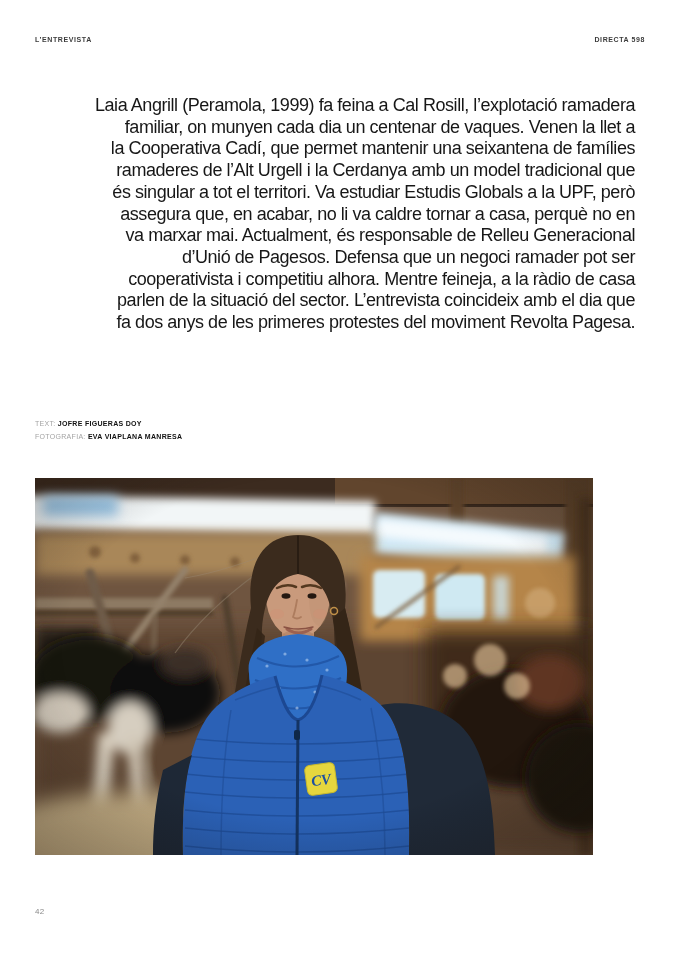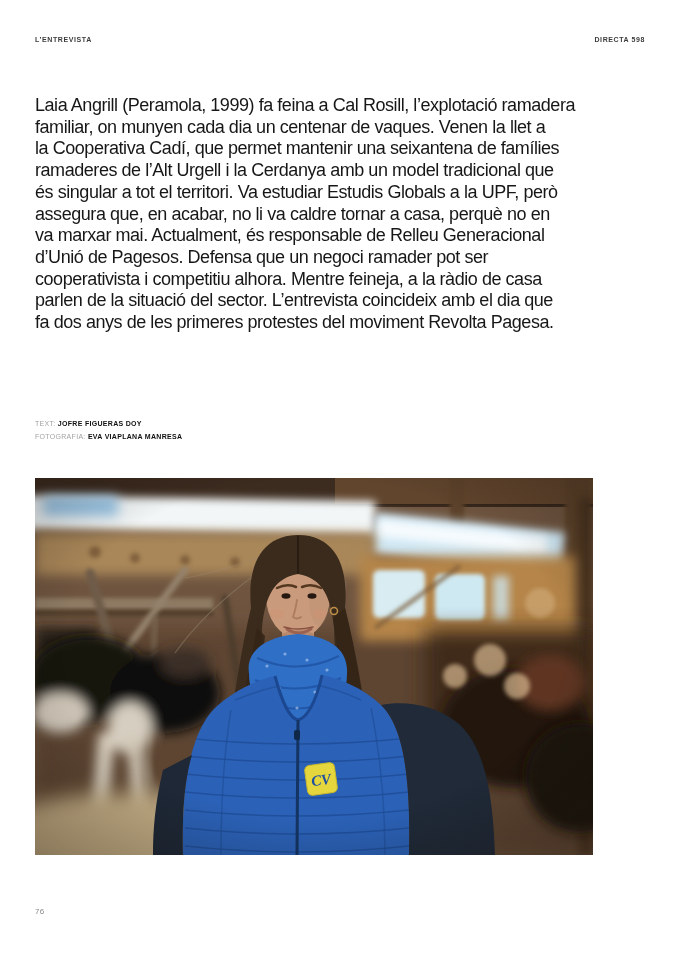--- a/index.html
+++ b/index.html
@@ -8,21 +8,21 @@
     font-family:"Liberation Sans", sans-serif;overflow:hidden;
   }
   .masthead{
     position:absolute;left:35px;top:36px;width:610px;
     display:flex;justify-content:space-between;
     font-size:7px;letter-spacing:.6px;color:#3b3b3b;font-weight:700;
   }
   .intro{
     position:absolute;left:35px;top:95px;width:600px;
     font-size:18px;line-height:21.7px;letter-spacing:-0.45px;
-    color:#171717;white-space:pre;
+    color:#171717;white-space:pre;text-align:right;
   }
   .credits{
     position:absolute;left:35px;top:418px;
     font-size:7px;line-height:12.5px;letter-spacing:.3px;
   }
   .credits .lbl{color:#a3a3a3;font-weight:400;}
   .credits .nm{color:#111111;font-weight:700;}
   .photo{
     position:absolute;left:35px;top:478px;width:558px;height:377px;
     overflow:hidden;background:#6f5540;
@@ -234,15 +234,15 @@
         <g transform="translate(286,301) rotate(-8)">
           <rect x="-15" y="-15" width="30" height="30" rx="5" fill="#e6d63e" stroke="#c9b92a" stroke-width="1"></rect>
           <text x="0" y="6" text-anchor="middle" font-family="Liberation Serif, serif" font-style="italic" font-weight="700" font-size="15" fill="#1c4fa0">CV</text>
         </g>
       </g>
 
       <rect x="0" y="0" width="558" height="377" fill="url(#vign)"></rect>
     </svg>
   </figure>
 
-  <div class="pageno">76</div>
+  <div class="pageno">42</div>
 
 </div>
 
 </body></html>

